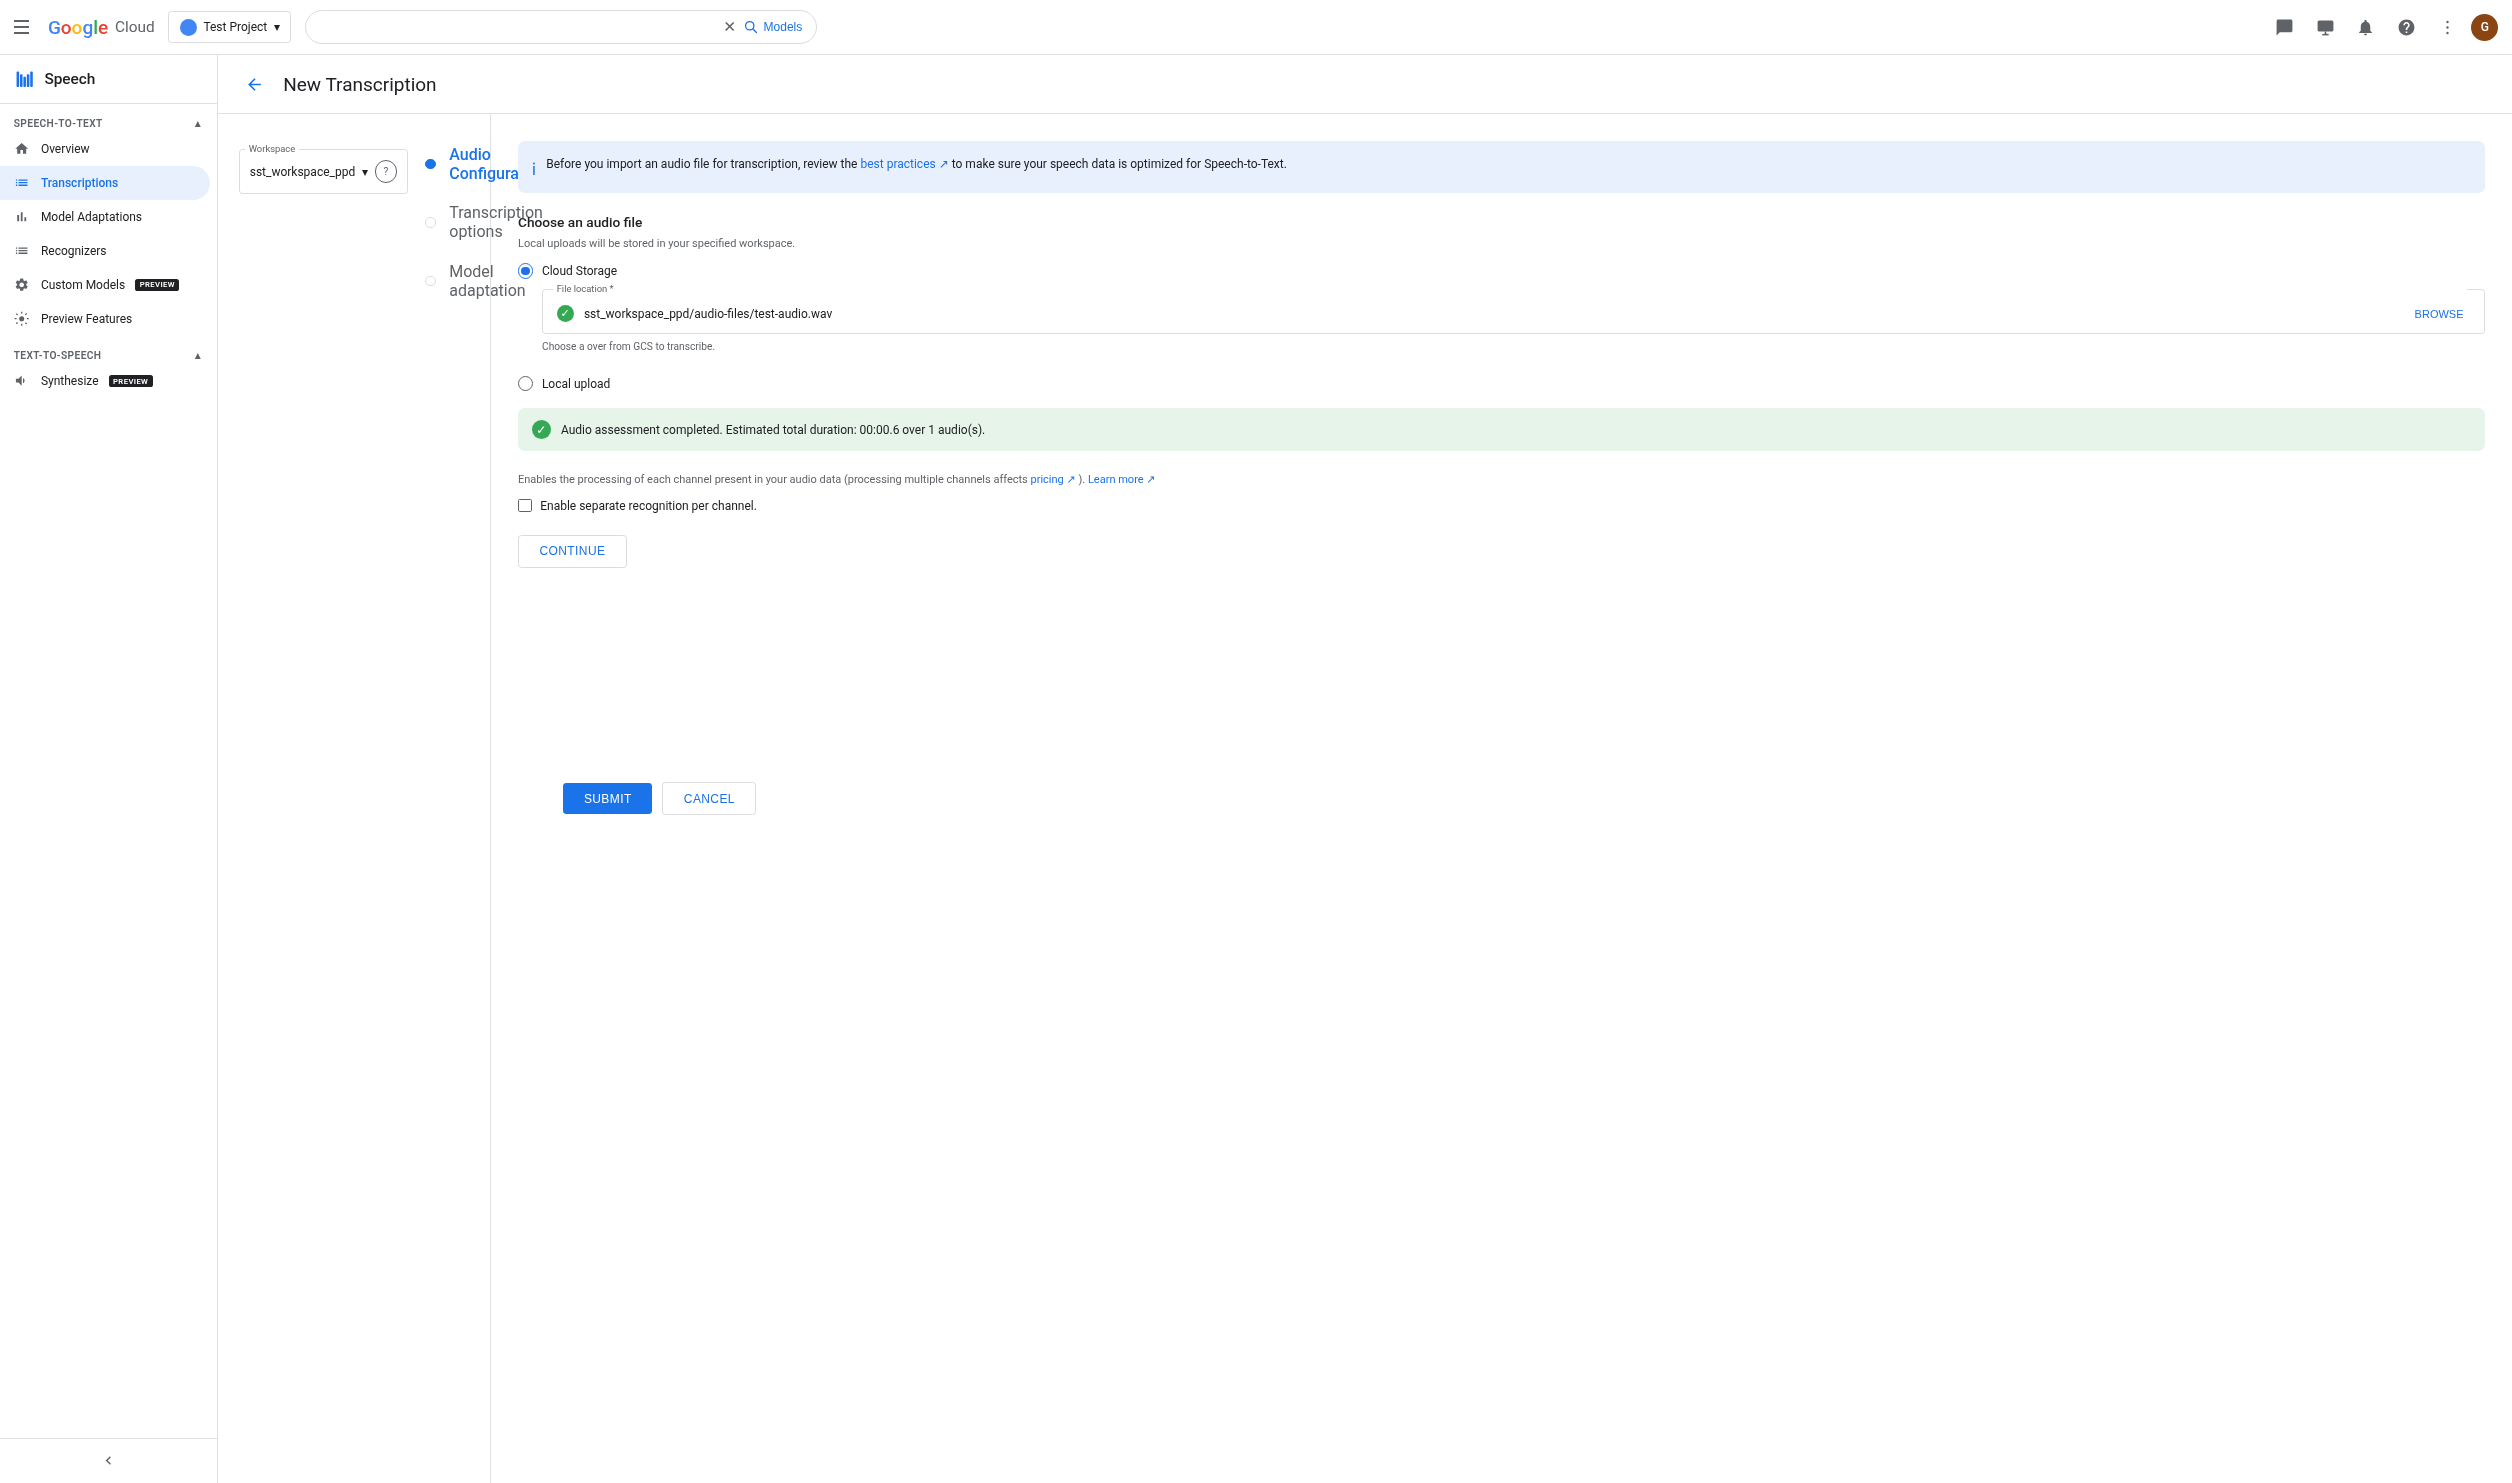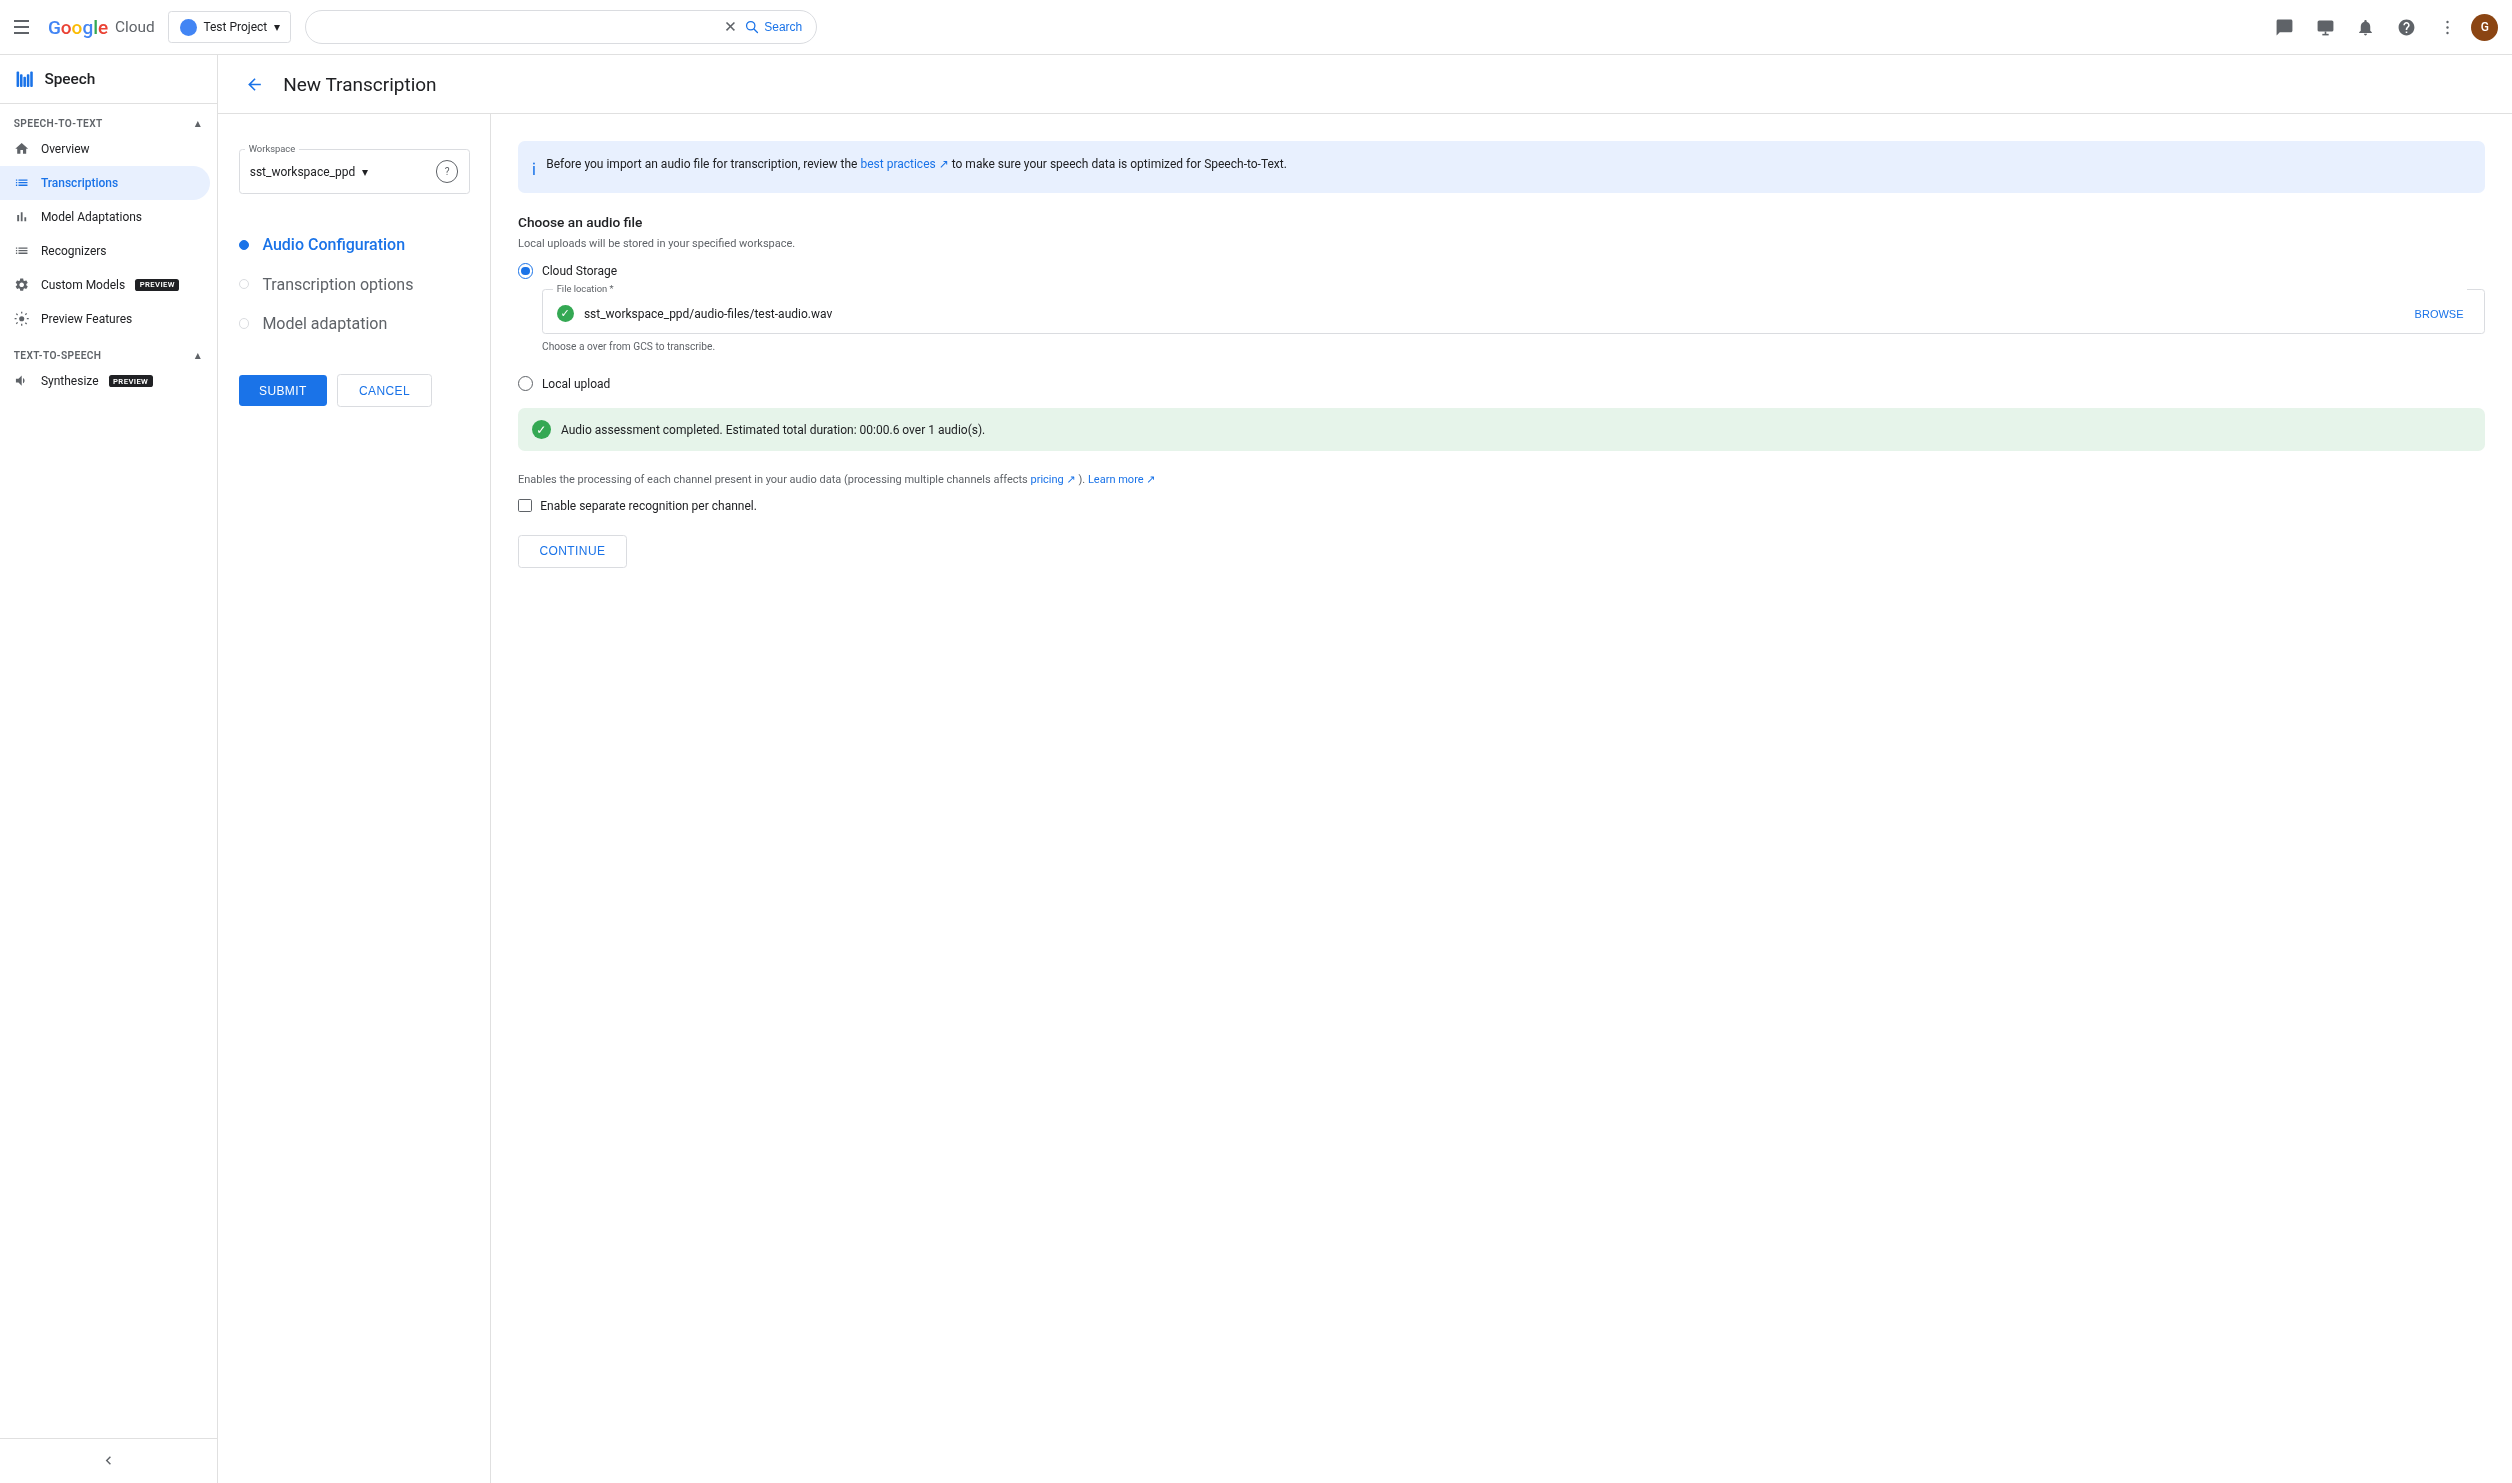--- a/index.html
+++ b/index.html
@@ -49,21 +49,21 @@
 
     
     .page-header { display: flex; align-items: center; gap: 13.7px; padding: 13.7px 20.5px; border-bottom: 0.9px solid #e0e0e0; flex-shrink: 0; }
     .back-btn { width: 31px; height: 31px; display: flex; align-items: center; justify-content: center; cursor: pointer; border-radius: 50%; color: #1a73e8; }
     .page-title { font-size: 19px; font-weight: 400; color: #202124; }
 
     
     .two-panel { display: flex; flex: 1; overflow: hidden; }
 
     
-    .wizard-panel { width: 273px; padding: 20.5px; border-right: 0.9px solid #e0e0e0; flex-shrink: 0; display: flex; flex-direction: column; gap: 31px; }
+    .wizard-panel { width: 273px; padding: 20.5px; border-right: 0.9px solid #e0e0e0; flex-shrink: 0; display: flex; flex-direction: row; gap: 17px; }
     .workspace-field { display: flex; flex-direction: column; gap: 3.4px; }
     .workspace-label { font-size: 9.4px; color: #5f6368; background: white; padding: 0 3.4px; position: relative; top: 8.5px; left: 6.8px; z-index: 1; width: fit-content; }
     .workspace-select { display: flex; align-items: center; border: 0.9px solid #dadce0; border-radius: 3.4px; padding: 10.2px 10.2px; cursor: pointer; gap: 6.8px; }
     .workspace-select span { flex: 1; font-size: 12px; }
     .workspace-select .help-icon { width: 17px; height: 17px; border: 0.9px solid #5f6368; border-radius: 50%; display: flex; align-items: center; justify-content: center; font-size: 10.2px; color: #5f6368; cursor: pointer; }
     .steps-list { display: flex; flex-direction: column; gap: 0; }
     .step-item { display: flex; align-items: center; gap: 13.7px; padding: 10.2px 0; }
     .step-dot { width: 10.2px; height: 10.2px; border-radius: 50%; border: 1.7px solid #dadce0; flex-shrink: 0; }
     .step-dot.active { background: #1a73e8; border-color: #1a73e8; }
     .step-dot.inactive { background: transparent; border-color: #dadce0; }
@@ -131,21 +131,21 @@
     </div>
   </div>
   <div class="search-bar">
     <input type="text" style="">
     <span class="clear-icon">✕</span>
     <button class="search-btn">
       <svg width="15.4" height="15.4" viewBox="0 0 24 24" fill="none">
           <circle cx="10.5" cy="10.5" r="6.5" stroke="#1a73e8" stroke-width="2"></circle>
           <line x1="15.5" y1="15.5" x2="21" y2="21" stroke="#1a73e8" stroke-width="2" stroke-linecap="round"></line>
         </svg>
-      <span>Search</span>
+      <span>Models</span>
     </button>
   </div>
   <div class="topbar-right">
     <div class="topbar-icon" title="Feedback">
       <svg width="19" height="19" viewBox="0 0 24 24" fill="#5f6368">
           <path d="M20 2H4c-1.1 0-2 .9-2 2v18l4-4h14c1.1 0 2-.9 2-2V4c0-1.1-.9-2-2-2z"></path>
         </svg>
     </div>
     <div class="topbar-icon" title="Cloud Shell">
       <svg width="19" height="19" viewBox="0 0 24 24" fill="#5f6368">

